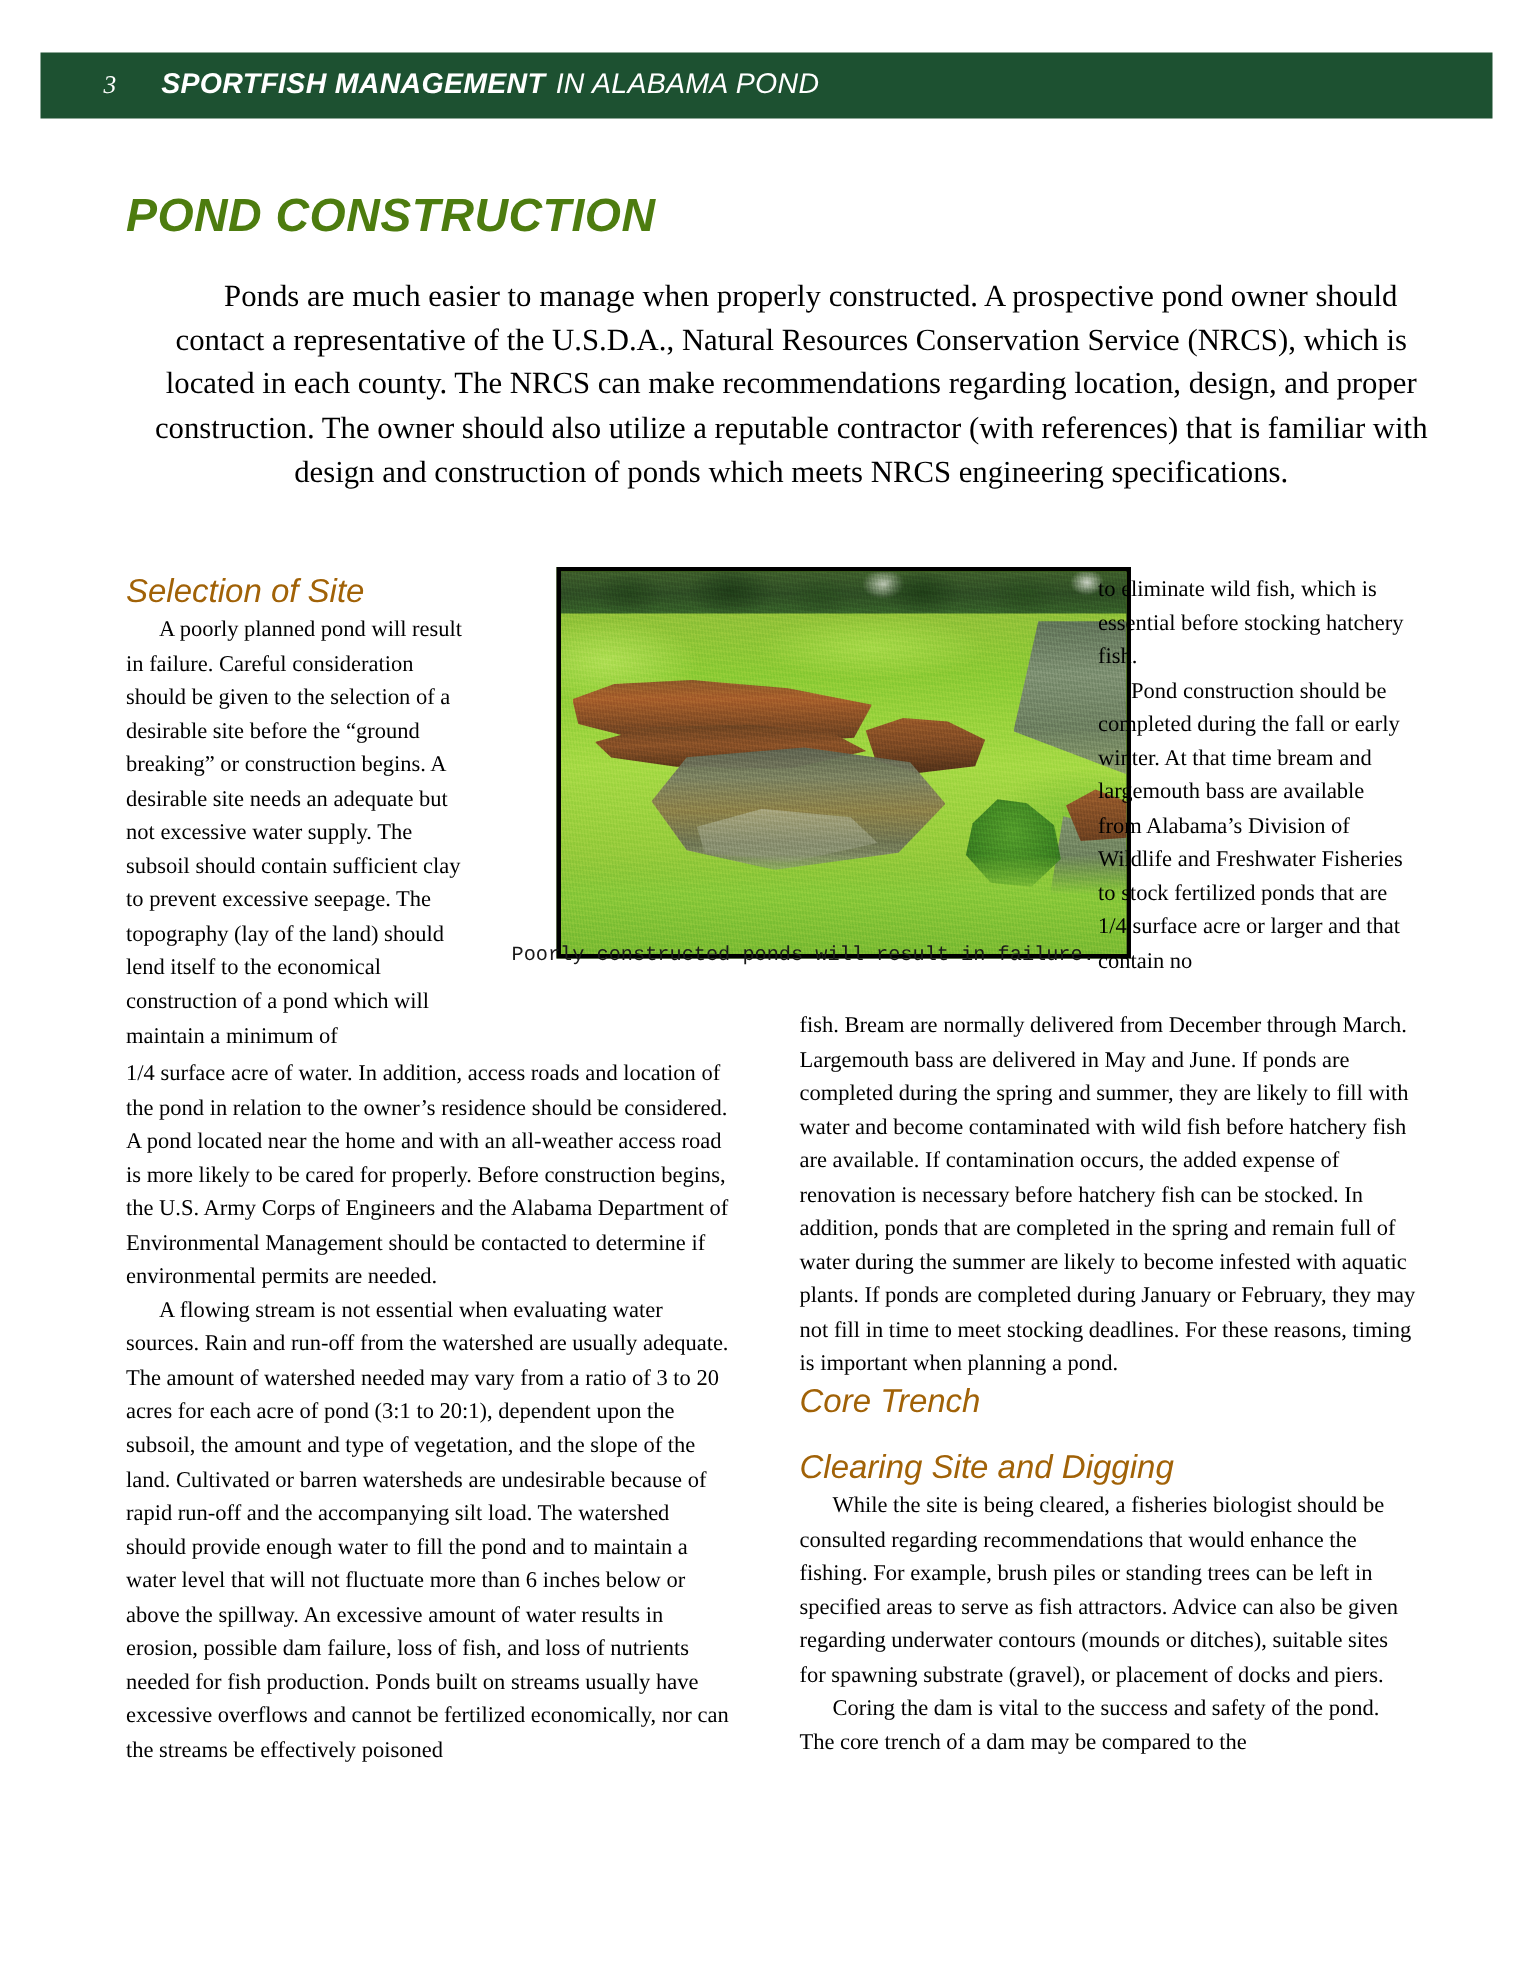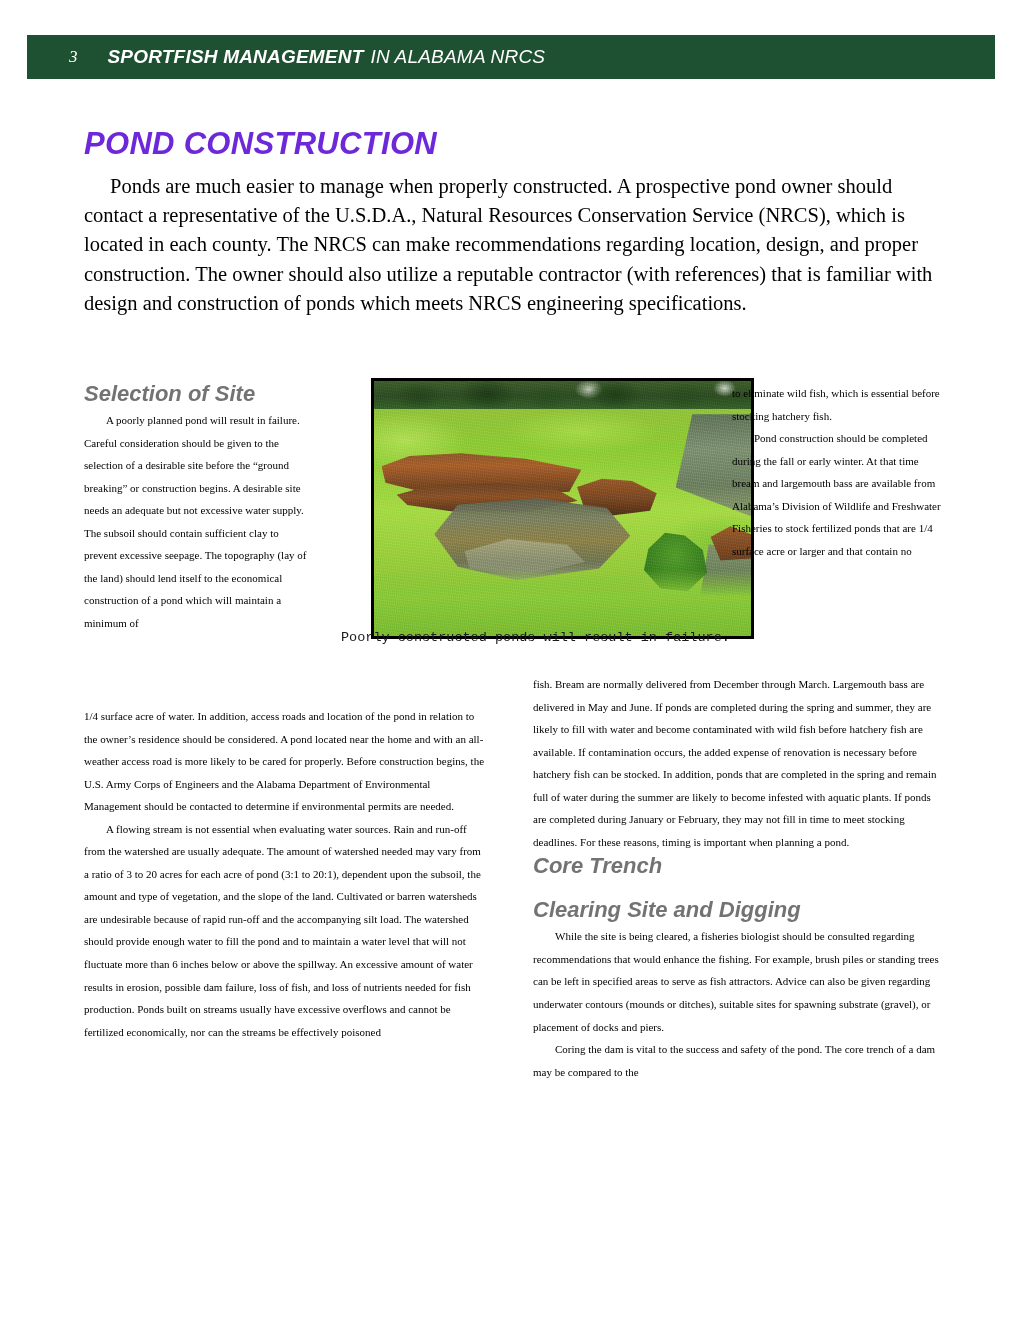--- a/index.html
+++ b/index.html
@@ -63,36 +63,36 @@
   
   .page-title {
     position: absolute;
     left: 84px;
     top: 126px;
     font-family: "Liberation Sans", sans-serif;
     font-weight: bold;
     font-style: italic;
     font-size: 31px;
     letter-spacing: 0.3px;
-    color: #6d28d9;
+    color: #4d7c0f;
     margin: 0;
     white-space: nowrap;
   }
 
   
   .intro {
     position: absolute;
     left: 84px;
     top: 172px;
     width: 863px;
     font-size: 20.5px;
     line-height: 29.2px;
     text-indent: 26px;
-    text-align: left;
-    margin: 0;
+    text-align: center;
+    margin: 12px;
   }
 
   
   .col-left-narrow {
     position: absolute;
     left: 84px;
     top: 381px;
     width: 230px;
   }
   .col-left-wide {
@@ -110,32 +110,32 @@
   .col-right-wide {
     position: absolute;
     left: 533px;
     top: 673px;
     width: 411px;
   }
 
   .sec-head {
     font-family: "Liberation Sans", sans-serif;
     font-style: italic;
-    font-weight: bold;
+    font-weight: normal;
     font-size: 22px;
     line-height: 26px;
     margin: 0 0 2px 0;
-    color: #737373;
+    color: #a16207;
   }
   .sec-head.spaced {
     margin-top: 18px;
   }
   .body-p {
     font-family: "Liberation Serif", serif;
-    font-size: 11px;
+    font-size: 15px;
     line-height: 22.55px;
     margin: 0;
     text-indent: 22px;
     text-align: left;
   }
   .body-p.cont {
     text-indent: 0;
   }
 
   
@@ -281,21 +281,21 @@
     white-space: nowrap;
   }
 </style>
 </head>
 <body>
 
 <div class="header-bar">
   <div class="header-inner">
     <span class="header-page-num">3</span>
     <span class="header-title-bold">SPORTFISH MANAGEMENT</span>
-    <span class="header-title-light">IN ALABAMA NRCS</span>
+    <span class="header-title-light">IN ALABAMA POND</span>
   </div>
 </div>
 
 <h1 class="page-title">POND CONSTRUCTION</h1>
 
 <p class="intro">Ponds are much easier to manage when properly constructed. A prospective pond owner should contact a representative of the U.S.D.A., Natural Resources Conservation Service (NRCS), which is located in each county. The NRCS can make recommendations regarding location, design, and proper construction. The owner should also utilize a reputable contractor (with references) that is familiar with design and construction of ponds which meets NRCS engineering specifications.</p>
 
 <figure class="photo-wrap" aria-label="Photograph of an eroded pond bank with exposed reddish clay soil, standing murky water and bright green grass">
   <div class="photo-canvas">
     <div class="ph-skyline"></div>

